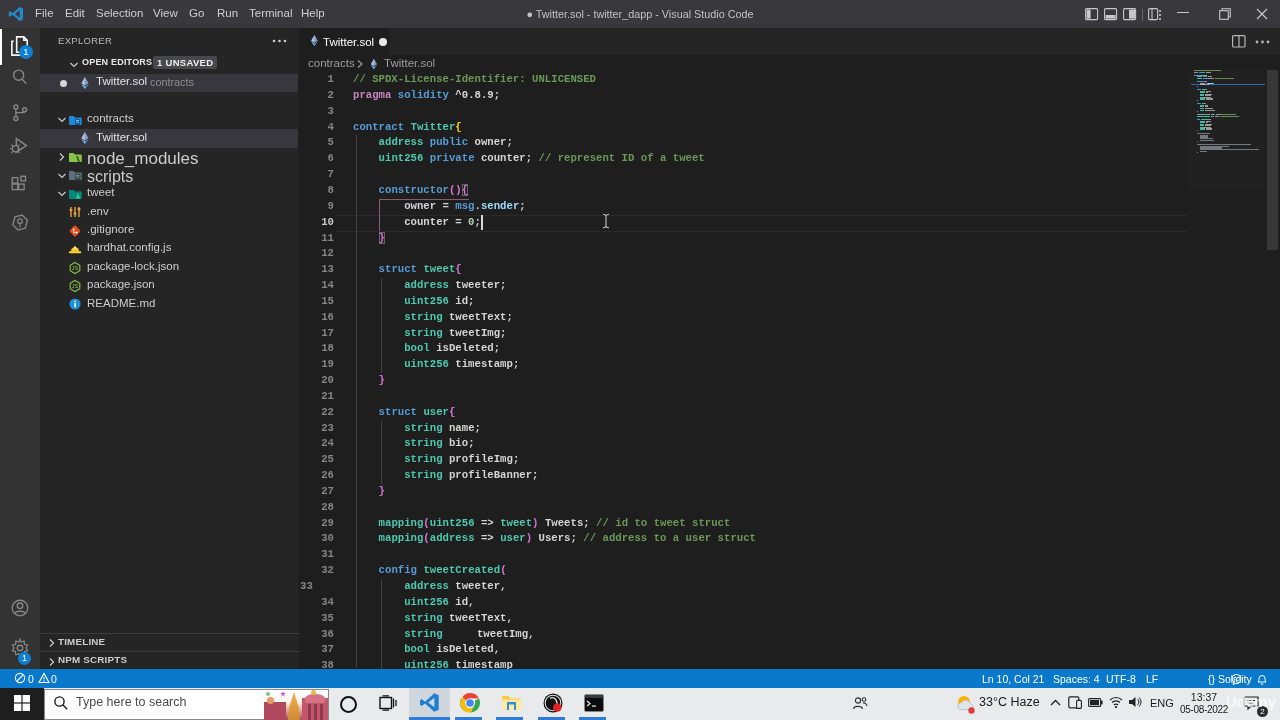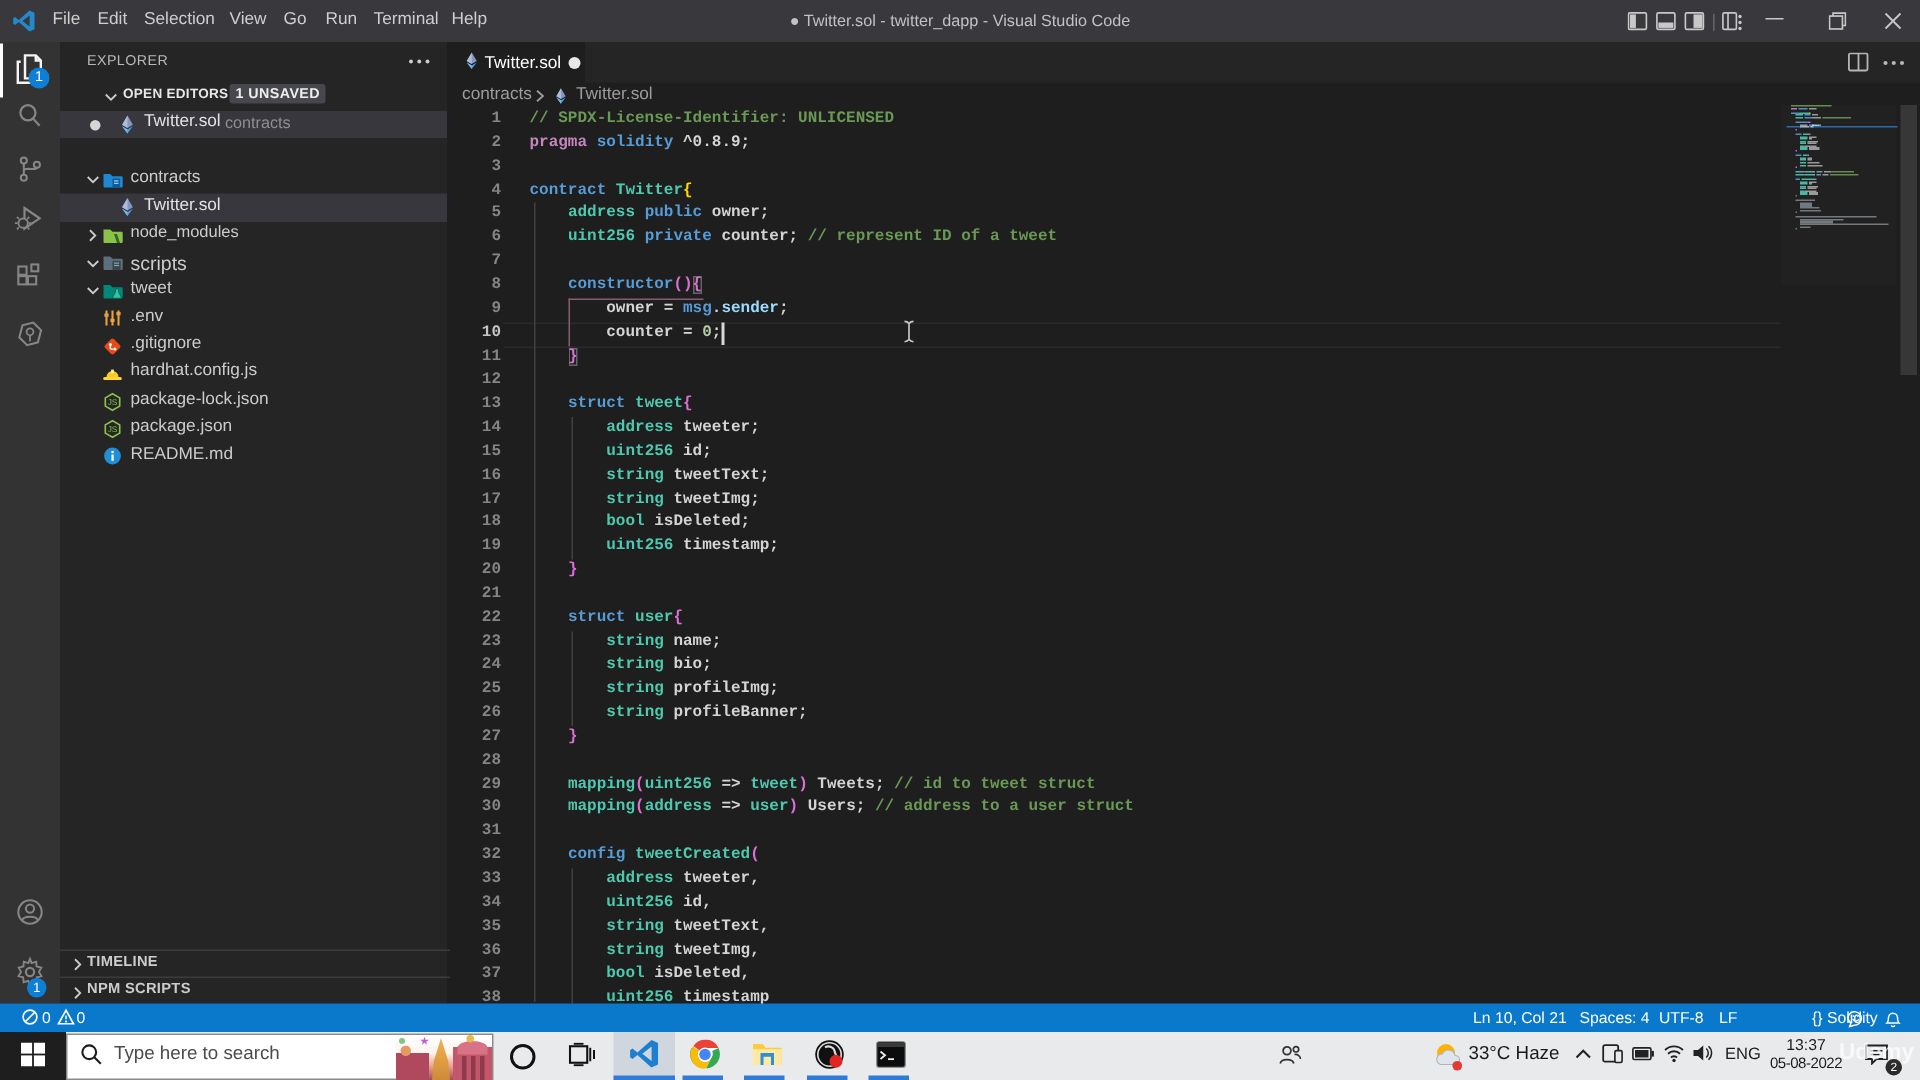--- a/index.html
+++ b/index.html
@@ -149,33 +149,33 @@
       <span style="position:absolute;top:1.5px;left:56px;color:#e3e3e3;font-size:11.5px;">Twitter.sol</span>
     </div>
     <div style="position:absolute;left:40px;top:147.65px;width:258px;height:18.45px;">
       <svg style="position:absolute;left:17px;top:4.5px" width="10" height="10" viewBox="0 0 10 10">
         <path d="M3,1.5 L6.5,5 L3,8.5" stroke="#cccccc" stroke-width="1.2" fill="none"></path>
       </svg>
       <svg style="position:absolute;left:28px;top:2.2249999999999996px" width="14" height="14" viewBox="0 0 14 14">
         <path d="M1,3 h4.5 l1.5,1.5 H13 a0.8,0.8 0 0 1 0.8,0.8 V11.2 a0.8,0.8 0 0 1 -0.8,0.8 H1.8 A0.8,0.8 0 0 1 1,11.2 Z" fill="#8bc34a"></path>
         <path d="M8,6 l2,0 2,6 -2,0 z" fill="#33691e"></path>
       </svg>
-      <span style="position:absolute;top:1.5px;left:47px;color:#cccccc;font-size:11px;">node_modules</span>
+      <span style="position:absolute;top:1.5px;left:47px;color:#cccccc;font-size:17px;">node_modules</span>
     </div>
     <div style="position:absolute;left:40px;top:166.10px;width:258px;height:18.45px;">
       <svg style="position:absolute;left:17px;top:4.5px" width="10" height="10" viewBox="0 0 10 10">
         <path d="M1.5,3 L5,6.5 L8.5,3" stroke="#cccccc" stroke-width="1.2" fill="none"></path>
       </svg>
       <svg style="position:absolute;left:28px;top:2.2249999999999996px" width="14" height="14" viewBox="0 0 14 14">
         <path d="M1,3 h4.5 l1.5,1.5 H13 a0.8,0.8 0 0 1 0.8,0.8 V11.2 a0.8,0.8 0 0 1 -0.8,0.8 H1.8 A0.8,0.8 0 0 1 1,11.2 Z" fill="#5c6f7d"></path>
         <rect x="7" y="5.8" width="5.4" height="6.4" rx="0.5" fill="#37474f"></rect>
         <rect x="8" y="7" width="3.4" height="0.8" fill="#90a4ae"></rect>
         <rect x="8" y="8.6" width="3.4" height="0.8" fill="#90a4ae"></rect>
       </svg>
-      <span style="position:absolute;top:1.5px;left:47px;color:#cccccc;font-size:13px;">scripts</span>
+      <span style="position:absolute;top:1.5px;left:47px;color:#cccccc;font-size:16px;">scripts</span>
     </div>
     <div style="position:absolute;left:40px;top:184.55px;width:258px;height:18.45px;">
       <svg style="position:absolute;left:17px;top:4.5px" width="10" height="10" viewBox="0 0 10 10">
         <path d="M1.5,3 L5,6.5 L8.5,3" stroke="#cccccc" stroke-width="1.2" fill="none"></path>
       </svg>
       <svg style="position:absolute;left:28px;top:2.2249999999999996px" width="14" height="14" viewBox="0 0 14 14">
         <path d="M1,3 h4.5 l1.5,1.5 H13 a0.8,0.8 0 0 1 0.8,0.8 V11.2 a0.8,0.8 0 0 1 -0.8,0.8 H1.8 A0.8,0.8 0 0 1 1,11.2 Z" fill="#00897b"></path>
         <path d="M9,5.5 v2 l-1.8,3.5 a0.6,0.6 0 0 0 0.5,0.9 h4.6 a0.6,0.6 0 0 0 0.5,-0.9 L11,7.5 v-2 z" fill="#26c6a2" stroke="#0a5248" stroke-width="0.5"></path>
       </svg>
       <span style="position:absolute;top:1.5px;left:47px;color:#cccccc;font-size:11.5px;">tweet</span>
@@ -305,21 +305,21 @@
       <div style="position:absolute;top:420.58px;left:300px;width:34px;height:15.84px;text-align:right;color:#858585;">23</div>
       <div style="position:absolute;top:436.42px;left:300px;width:34px;height:15.84px;text-align:right;color:#858585;">24</div>
       <div style="position:absolute;top:452.26px;left:300px;width:34px;height:15.84px;text-align:right;color:#858585;">25</div>
       <div style="position:absolute;top:468.10px;left:300px;width:34px;height:15.84px;text-align:right;color:#858585;">26</div>
       <div style="position:absolute;top:483.94px;left:300px;width:34px;height:15.84px;text-align:right;color:#858585;">27</div>
       <div style="position:absolute;top:499.78px;left:300px;width:34px;height:15.84px;text-align:right;color:#858585;">28</div>
       <div style="position:absolute;top:515.62px;left:300px;width:34px;height:15.84px;text-align:right;color:#858585;">29</div>
       <div style="position:absolute;top:531.46px;left:300px;width:34px;height:15.84px;text-align:right;color:#858585;">30</div>
       <div style="position:absolute;top:547.30px;left:300px;width:34px;height:15.84px;text-align:right;color:#858585;">31</div>
       <div style="position:absolute;top:563.14px;left:300px;width:34px;height:15.84px;text-align:right;color:#858585;">32</div>
-      <div style="position:absolute;top:578.98px;left:300px;width:34px;height:15.84px;text-align:right;color:#858585;">33</div>
+      <div style="position:absolute;top:578.98px;left:300px;width:34px;height:15.84px;color:#858585;">33</div>
       <div style="position:absolute;top:594.82px;left:300px;width:34px;height:15.84px;text-align:right;color:#858585;">34</div>
       <div style="position:absolute;top:610.66px;left:300px;width:34px;height:15.84px;text-align:right;color:#858585;">35</div>
       <div style="position:absolute;top:626.50px;left:300px;width:34px;height:15.84px;text-align:right;color:#858585;">36</div>
       <div style="position:absolute;top:642.34px;left:300px;width:34px;height:15.84px;text-align:right;color:#858585;">37</div>
       <div style="position:absolute;top:658.18px;left:300px;width:34px;height:15.84px;text-align:right;color:#858585;">38</div>
       <div style="position:absolute;top:72.10px;left:353px;height:15.84px;white-space:pre;"><span style="color:#6A9955;">// SPDX-License-Identifier: UNLICENSED</span></div>
       <div style="position:absolute;top:87.94px;left:353px;height:15.84px;white-space:pre;"><span style="color:#C586C0;">pragma</span><span style="color:#d4d4d4;"> </span><span style="color:#569CD6;">solidity</span><span style="color:#d4d4d4;"> ^0.8.9;</span></div>
       <div style="position:absolute;top:119.62px;left:353px;height:15.84px;white-space:pre;"><span style="color:#569CD6;">contract</span><span style="color:#d4d4d4;"> </span><span style="color:#4EC9B0;">Twitter</span><span style="color:#ffd700;">{</span></div>
       <div style="position:absolute;top:135.46px;left:353px;height:15.84px;white-space:pre;"><span style="color:#d4d4d4;">    </span><span style="color:#4EC9B0;">address</span><span style="color:#d4d4d4;"> </span><span style="color:#569CD6;">public</span><span style="color:#d4d4d4;"> owner;</span></div>
       <div style="position:absolute;top:151.30px;left:353px;height:15.84px;white-space:pre;"><span style="color:#d4d4d4;">    </span><span style="color:#4EC9B0;">uint256</span><span style="color:#d4d4d4;"> </span><span style="color:#569CD6;">private</span><span style="color:#d4d4d4;"> counter; </span><span style="color:#6A9955;">// represent ID of a tweet</span></div>
@@ -340,21 +340,21 @@
       <div style="position:absolute;top:436.42px;left:353px;height:15.84px;white-space:pre;"><span style="color:#d4d4d4;">        </span><span style="color:#4EC9B0;">string</span><span style="color:#d4d4d4;"> bio;</span></div>
       <div style="position:absolute;top:452.26px;left:353px;height:15.84px;white-space:pre;"><span style="color:#d4d4d4;">        </span><span style="color:#4EC9B0;">string</span><span style="color:#d4d4d4;"> profileImg;</span></div>
       <div style="position:absolute;top:468.10px;left:353px;height:15.84px;white-space:pre;"><span style="color:#d4d4d4;">        </span><span style="color:#4EC9B0;">string</span><span style="color:#d4d4d4;"> profileBanner;</span></div>
       <div style="position:absolute;top:483.94px;left:353px;height:15.84px;white-space:pre;"><span style="color:#d4d4d4;">    </span><span style="color:#da70d6;">}</span></div>
       <div style="position:absolute;top:515.62px;left:353px;height:15.84px;white-space:pre;"><span style="color:#d4d4d4;">    </span><span style="color:#4EC9B0;">mapping</span><span style="color:#da70d6;">(</span><span style="color:#4EC9B0;">uint256</span><span style="color:#d4d4d4;"> =&gt; </span><span style="color:#4EC9B0;">tweet</span><span style="color:#da70d6;">)</span><span style="color:#d4d4d4;"> Tweets; </span><span style="color:#6A9955;">// id to tweet struct</span></div>
       <div style="position:absolute;top:531.46px;left:353px;height:15.84px;white-space:pre;"><span style="color:#d4d4d4;">    </span><span style="color:#4EC9B0;">mapping</span><span style="color:#da70d6;">(</span><span style="color:#4EC9B0;">address</span><span style="color:#d4d4d4;"> =&gt; </span><span style="color:#4EC9B0;">user</span><span style="color:#da70d6;">)</span><span style="color:#d4d4d4;"> Users; </span><span style="color:#6A9955;">// address to a user struct</span></div>
       <div style="position:absolute;top:563.14px;left:353px;height:15.84px;white-space:pre;"><span style="color:#d4d4d4;">    </span><span style="color:#569CD6;">config</span><span style="color:#d4d4d4;"> </span><span style="color:#4EC9B0;">tweetCreated</span><span style="color:#da70d6;">(</span></div>
       <div style="position:absolute;top:578.98px;left:353px;height:15.84px;white-space:pre;"><span style="color:#d4d4d4;">        </span><span style="color:#4EC9B0;">address</span><span style="color:#d4d4d4;"> tweeter,</span></div>
       <div style="position:absolute;top:594.82px;left:353px;height:15.84px;white-space:pre;"><span style="color:#d4d4d4;">        </span><span style="color:#4EC9B0;">uint256</span><span style="color:#d4d4d4;"> id,</span></div>
       <div style="position:absolute;top:610.66px;left:353px;height:15.84px;white-space:pre;"><span style="color:#d4d4d4;">        </span><span style="color:#4EC9B0;">string</span><span style="color:#d4d4d4;"> tweetText,</span></div>
-      <div style="position:absolute;top:626.50px;left:353px;height:15.84px;white-space:pre;"><span style="color:#d4d4d4;">        </span><span style="color:#4EC9B0;">string</span><span style="color:#d4d4d4;"> tweetImg,</span></div>
+      <div style="position:absolute;top:626.50px;left:353px;height:15.84px;white-space:pre;"><span style="color:#d4d4d4;">        </span><span style="color:#4EC9B0;">string</span><span style="color:#d4d4d4;margin-left:28px;"> tweetImg,</span></div>
       <div style="position:absolute;top:642.34px;left:353px;height:15.84px;white-space:pre;"><span style="color:#d4d4d4;">        </span><span style="color:#4EC9B0;">bool</span><span style="color:#d4d4d4;"> isDeleted,</span></div>
       <div style="position:absolute;top:658.18px;left:353px;height:15.84px;white-space:pre;"><span style="color:#d4d4d4;">        </span><span style="color:#4EC9B0;">uint256</span><span style="color:#d4d4d4;"> timestamp</span></div>
     </div>
 <div style="position:absolute;top:70.00px;left:1194.00px;width:27.36px;height:1.15px;background:#6A9955;opacity:0.9;"></div>
     <div style="position:absolute;top:71.58px;left:1194.00px;width:4.32px;height:1.15px;background:#C586C0;opacity:0.9;"></div>
     <div style="position:absolute;top:71.58px;left:1199.04px;width:5.76px;height:1.15px;background:#569CD6;opacity:0.9;"></div>
     <div style="position:absolute;top:71.58px;left:1205.52px;width:5.04px;height:1.15px;background:#d4d4d4;opacity:0.68;"></div>
     <div style="position:absolute;top:74.74px;left:1194.00px;width:5.76px;height:1.15px;background:#569CD6;opacity:0.9;"></div>
     <div style="position:absolute;top:74.74px;left:1200.48px;width:5.04px;height:1.15px;background:#4EC9B0;opacity:0.9;"></div>
     <div style="position:absolute;top:74.74px;left:1205.52px;width:1.00px;height:1.15px;background:#ffd700;opacity:0.9;"></div>

